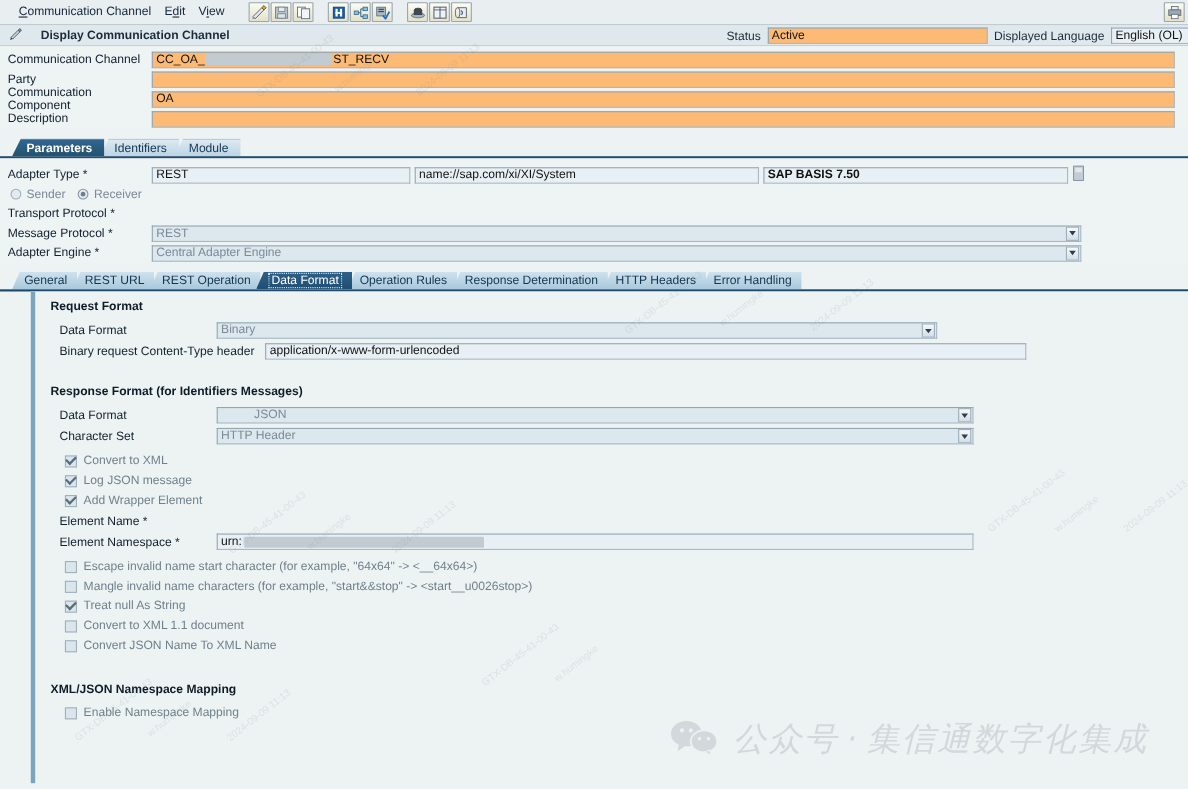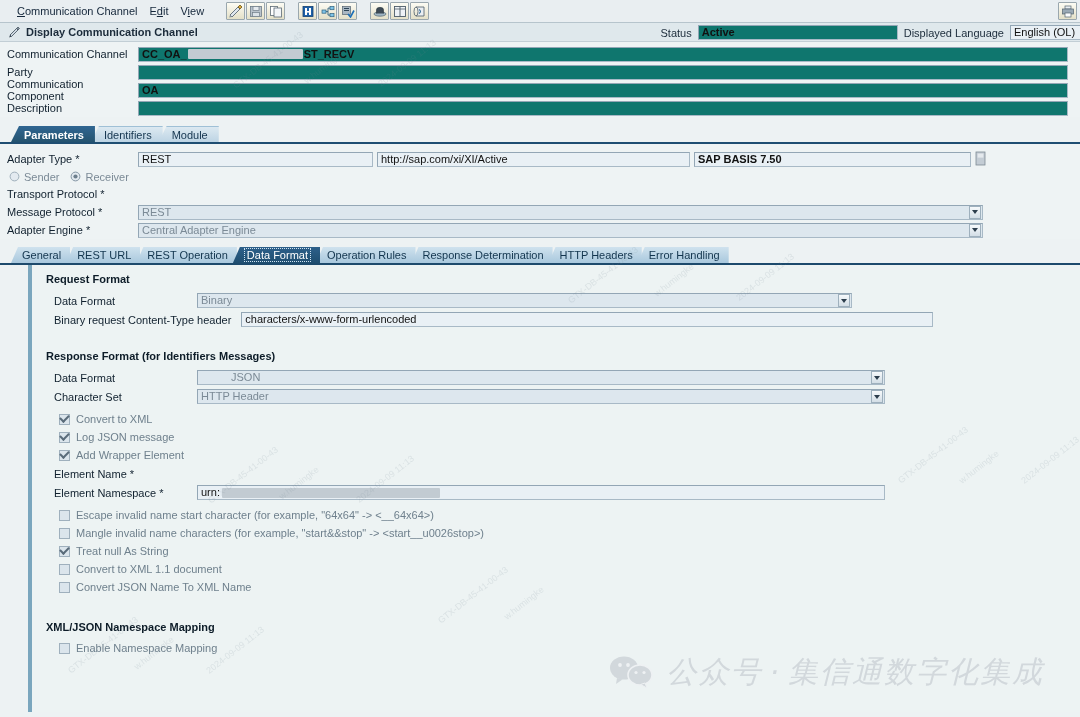--- a/index.html
+++ b/index.html
@@ -39,39 +39,39 @@
   .tb-btn svg { display: block; }
   .tb-right { position: absolute; right: 3px; top: 2px; }
 
   
   .titlebar {
     height: 19px; background: #dfe8ec;
     border-bottom: 1px solid #c2ced5;
     display: flex; align-items: center; padding-left: 7px;
     position: relative;
   }
-  .title-text { font-weight: bold; font-size: 11px; color: #1b2b3a; margin-left: 5px; }
+  .title-text { font-weight: bold; font-size: 11px; color: #1b2b3a; margin-left: 16px; }
   .title-right {
     position: absolute; right: 0; top: 0; height: 19px;
     display: flex; align-items: center; gap: 6px; padding-right: 2px;
   }
   .title-right .lbl { font-size: 11px; color: #1b2b3a; }
 
   
   .inp {
     height: 15px; background: #dde7ee;
     border: 1px solid #a8b9c6;
     border-top-color: #93a6b5; border-left-color: #93a6b5;
     font-size: 11px; color: #111; line-height: 13px;
     padding: 0 3px; display: flex; align-items: center;
     overflow: hidden; white-space: nowrap;
   }
   .inp.white { background: #e9f0f5; }
   .inp.dim { color: #7b8a96; background: #dde7ee; }
-  .inp.ro { background: #0f766e; font-weight: bold; }
+  .inp.ro { background: #fdba74; }
   .dd {
     position: relative;
   }
   .dd .arrow {
     position: absolute; right: 1px; top: 0px;
     width: 12px; height: 13px;
     background: linear-gradient(#f6f9fb, #d3dee6);
     border: 1px solid #9eb0bd;
     display: flex; align-items: center; justify-content: center;
   }
@@ -320,21 +320,21 @@
         <span>Module</span>
       </div>
     </div>
     <div class="tabline"></div>
   </div>
 
   <div style="background:#eef3f4;padding-top:6px;">
     <div class="row">
       <div class="lab req"><span>Adapter Type</span> *</div>
       <div class="inp white" style="width:235px;">REST</div>
-      <div class="inp white" style="width:313px;margin-left:4px;">http://sap.com/xi/XI/Active</div>
+      <div class="inp white" style="width:313px;margin-left:4px;">name://sap.com/xi/XI/System</div>
       <div class="inp white" style="width:277px;margin-left:4px;font-weight:bold;">SAP BASIS 7.50</div>
       <div style="margin-left:4px;">
         <svg width="11" height="15" viewBox="0 0 11 15">
           <rect x="1" y="1" width="9" height="13" fill="#c3ccd4" stroke="#7d8a95" stroke-width="0.8"></rect>
           <rect x="2.6" y="2.6" width="5.8" height="4" fill="#e4e9ed"></rect>
         </svg>
       </div>
     </div>
 
     <div class="row" style="height:17px;">
@@ -417,21 +417,21 @@
       <div class="inp dim dd" style="width:655px;">
         <span>Binary</span>
         <span class="arrow">
             <i></i>
           </span>
       </div>
     </div>
 
     <div class="frow">
       <div class="flab" style="width:auto;padding-right:10px;">Binary request Content-Type header</div>
-      <div class="inp white" style="width:692px;">characters/x-www-form-urlencoded</div>
+      <div class="inp white" style="width:692px;">application/x-www-form-urlencoded</div>
     </div>
 
     <div class="sect-title" style="margin-top:21px;">Response Format (for Identifiers Messages)</div>
 
     <div class="frow">
       <div class="flab">Data Format</div>
       <div class="inp dim dd" style="width:688px;padding-left:33px;">
         <span>JSON</span>
         <span class="arrow">
             <i></i>

